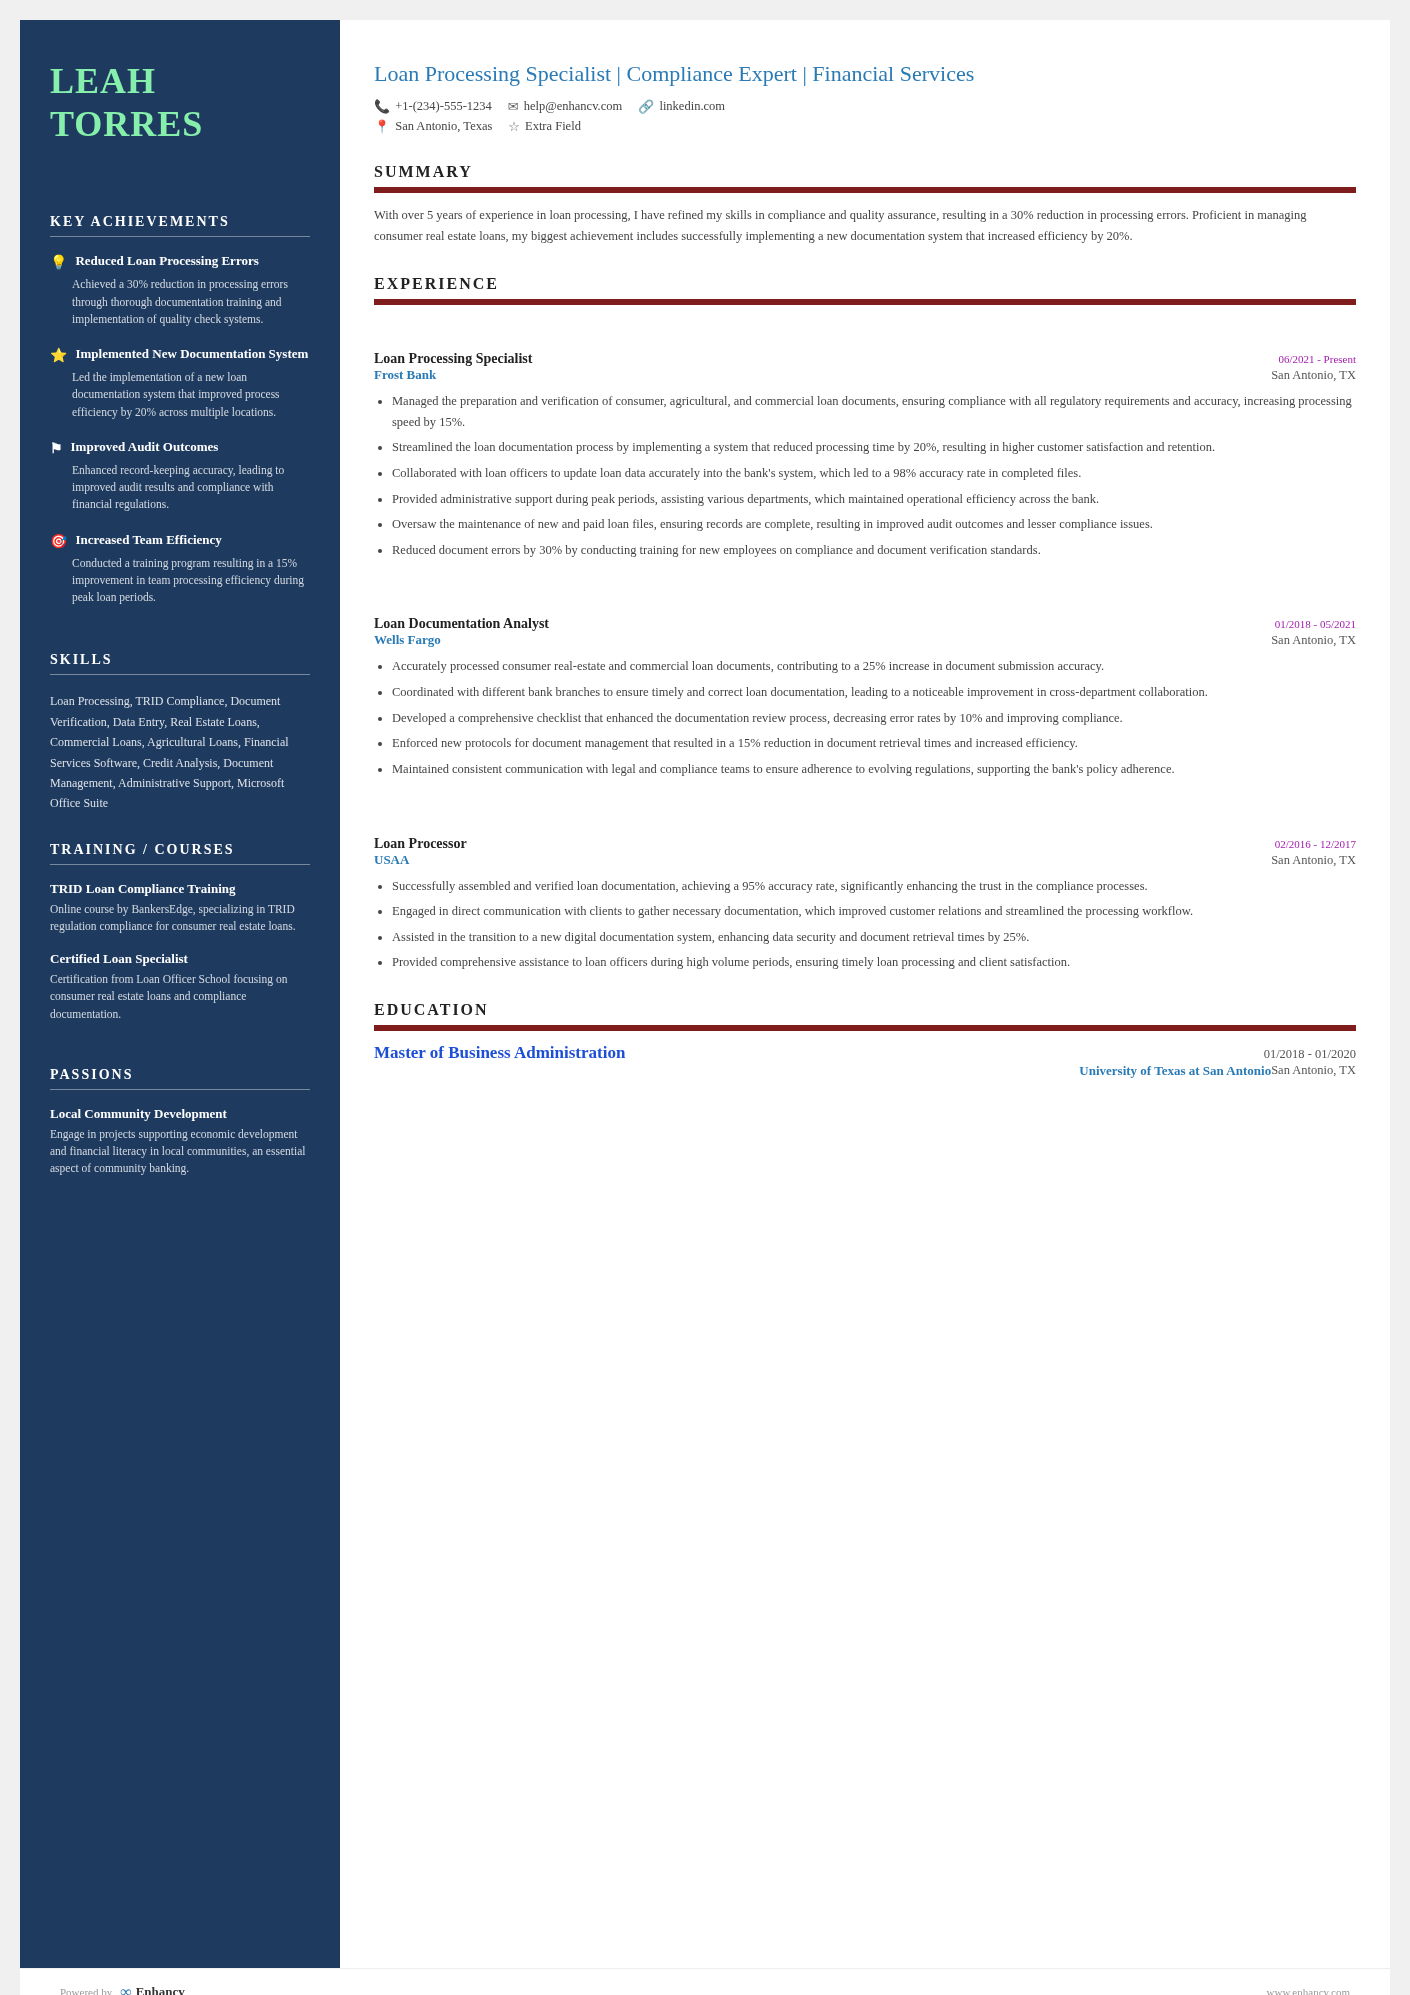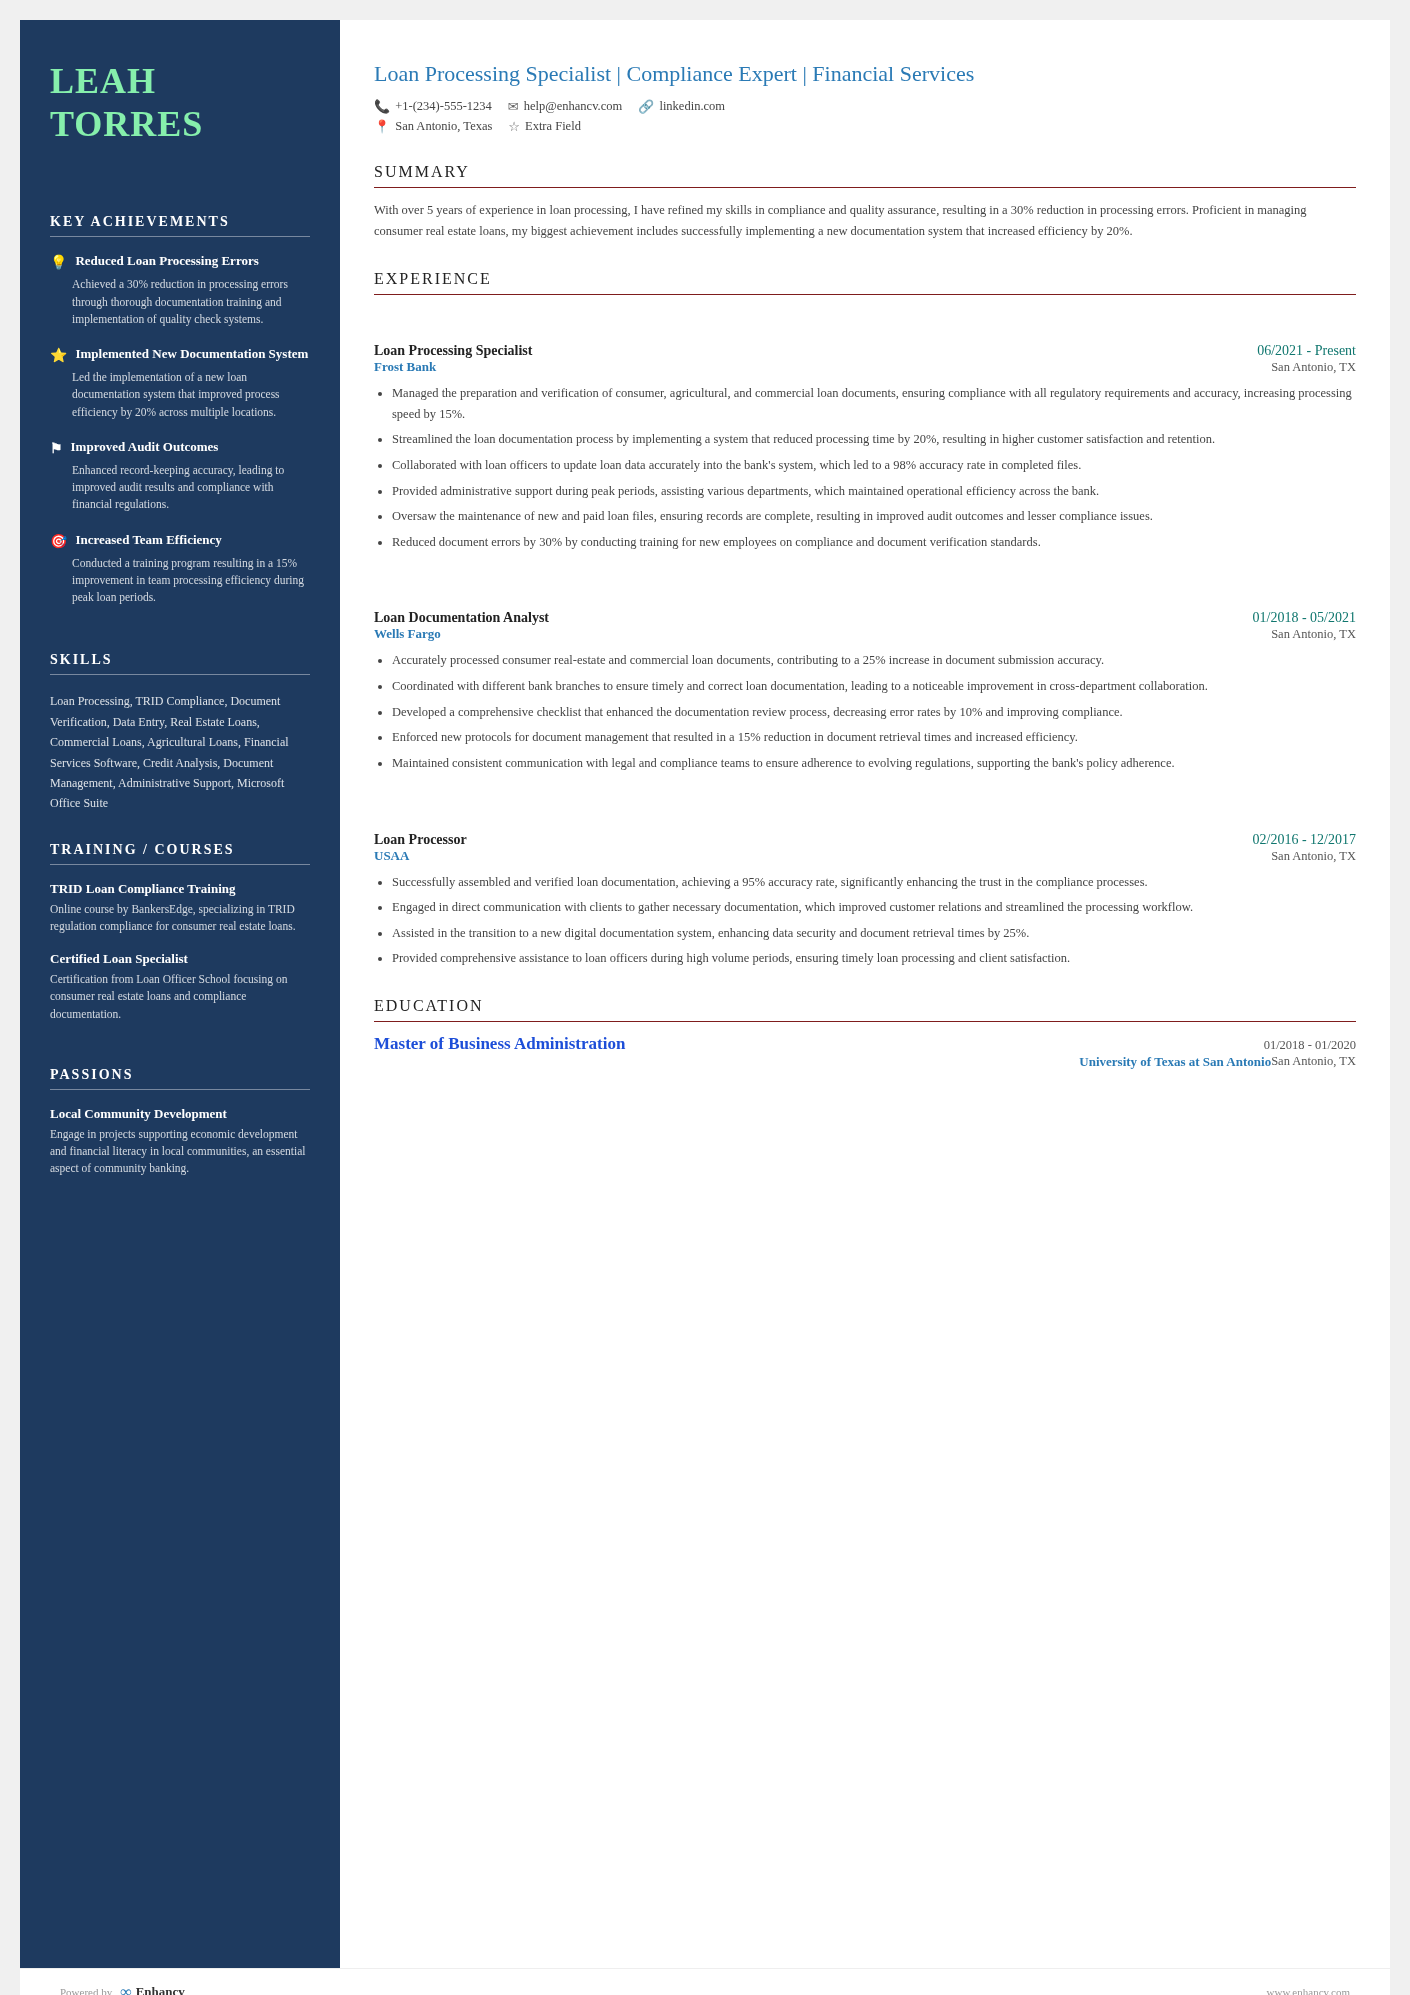--- a/index.html
+++ b/index.html
@@ -136,25 +136,25 @@
       display: flex;
       align-items: center;
       gap: 5px;
     }
     .contact-icon {
       color: #666;
       font-size: 13px;
     }
     .section-title {
       font-size: 16px;
-      font-weight: normal;
+      font-weight: bold;
       letter-spacing: 2px;
       text-transform: uppercase;
       color: #222;
-      border-bottom: 1px solid #7f1d1d;
+      border-bottom: 6px solid #7f1d1d;
       padding-bottom: 6px;
       margin-bottom: 12px;
       margin-top: 28px;
     }
     .summary-text {
       font-size: 12.5px;
       color: #444;
       line-height: 1.7;
     }
     .job-entry {
@@ -164,22 +164,22 @@
       display: flex;
       justify-content: space-between;
       align-items: baseline;
     }
     .job-role {
       font-size: 14px;
       font-weight: bold;
       color: #222;
     }
     .job-dates {
-      font-size: 14px;
-      color: #0f766e;
+      font-size: 11px;
+      color: #a21caf;
       margin-top: 36px;
     }
     .job-company-row {
       display: flex;
       justify-content: space-between;
       align-items: baseline;
       margin-bottom: 8px;
     }
     .job-company {
       font-size: 13px;

